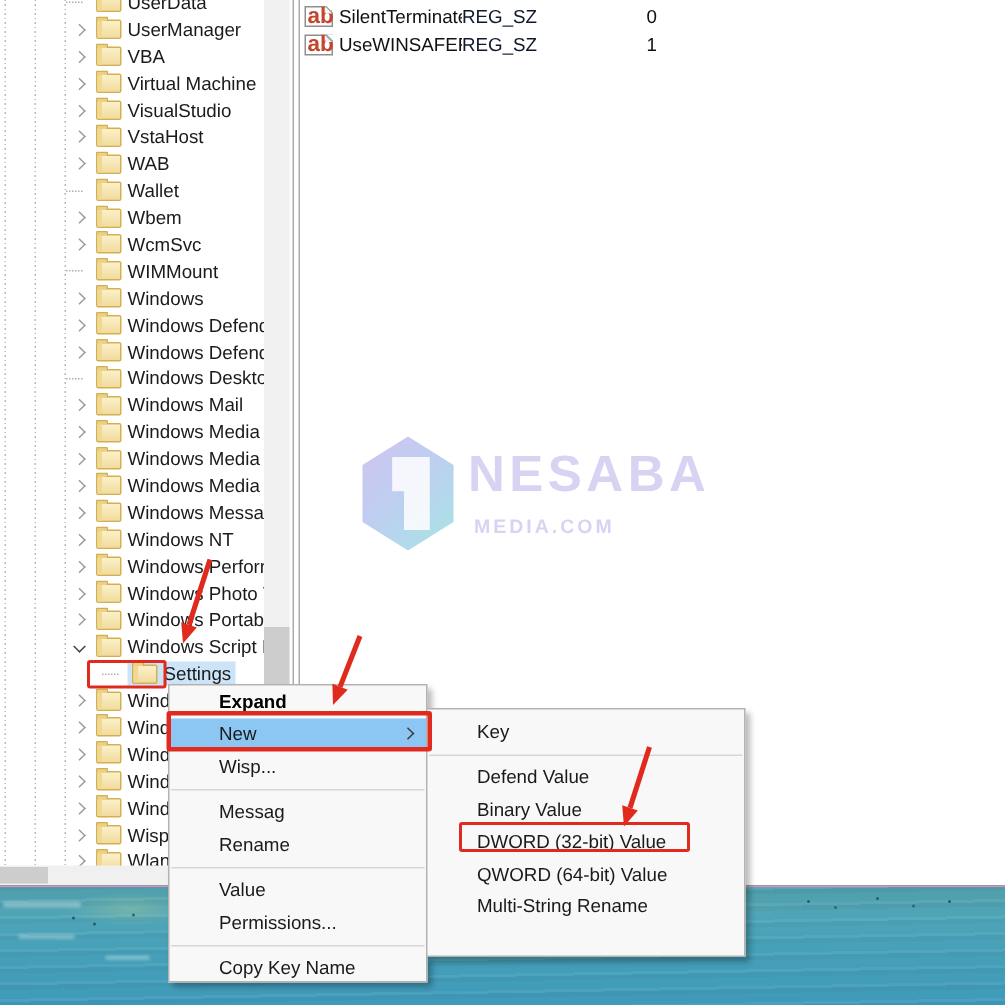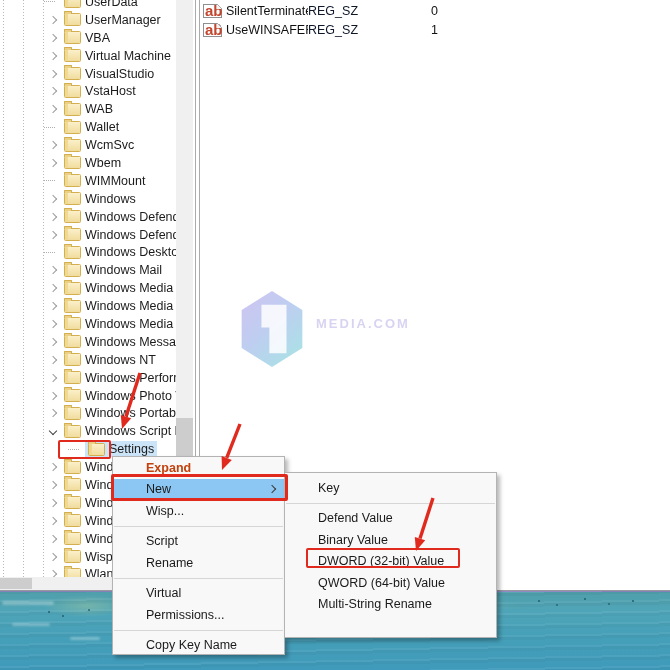--- a/index.html
+++ b/index.html
@@ -71,31 +71,31 @@
 
   
   #watermark{position:absolute;left:239px;top:291px;display:flex;align-items:flex-start;opacity:.8;}
   #wm-logo{width:66px;height:76px;flex:none;
     clip-path:polygon(50% 0,96% 25%,96% 75%,50% 100%,4% 75%,4% 25%);
     background:linear-gradient(135deg,#C6B5EE 0%,#AFC2EE 45%,#8FE0DC 100%);position:relative;}
   #wm-logo::after{content:'';position:absolute;inset:0;background:#fff;opacity:.85;
     clip-path:polygon(34% 18%,72% 18%,72% 82%,46% 82%,46% 48%,34% 48%);}
   #wm-text{margin-left:7px;margin-top:6px;}
   #wm-title{font-size:34px;font-weight:bold;letter-spacing:3px;color:#CFC9EF;line-height:38px;}
-  #wm-sub{font-size:13px;font-weight:bold;letter-spacing:2px;color:#CFC9EF;margin-top:19px;margin-left:4px;}
+  #wm-sub{font-size:13px;font-weight:bold;letter-spacing:2px;color:#CFC9EF;margin-top:8px;margin-left:4px;}
 
   
   .menu{position:absolute;background:#F8F8F8;border:1px solid #B3B3B3;
         box-shadow:3px 3px 4px rgba(0,0,0,.28);box-sizing:border-box;}
   #context-menu{left:112px;top:456px;width:173px;height:199px;}
   #submenu{left:284px;top:472px;width:213px;height:166px;padding-top:4px;}
   .menu-item{height:21.5px;display:flex;align-items:center;padding-left:33px;position:relative;
              font-size:12.5px;color:#1A1A1A;cursor:default;}
   #submenu .menu-item{}
-  .menu-item.disabled{color:#c2410c;}
+  .menu-item.disabled{color:#000000;}
   .menu-item.bold{font-weight:bold;}
   .menu-item.hl{background:#8CC7F3;}
   .menu-sep{height:9px;display:flex;align-items:center;padding:0 1px;}
   .menu-sep i{display:block;width:100%;border-top:1px solid #D6D6D6;}
   .sub-arrow{position:absolute;right:9px;top:7px;width:5px;height:5px;
     border-top:1.4px solid #3A3A3A;border-right:1.4px solid #3A3A3A;transform:rotate(45deg);}
 
   
   .anno-box{position:absolute;border:3px solid #E02A1E;border-radius:2px;pointer-events:none;}
   #anno-settings{left:58px;top:440px;width:49px;height:15px;border-width:2px;}
@@ -194,30 +194,30 @@
                 <span class="folder"></span>
                 <span class="lbl">Wallet</span>
               </span>
             </div>
             <div class="tree-row">
               <span class="chev">
                 <i></i>
               </span>
               <span class="row-inner">
                 <span class="folder"></span>
+                <span class="lbl">Wbem</span>
+              </span>
+            </div>
+            <div class="tree-row">
+              <span class="chev">
+                <i></i>
+              </span>
+              <span class="row-inner">
+                <span class="folder"></span>
                 <span class="lbl">WcmSvc</span>
-              </span>
-            </div>
-            <div class="tree-row">
-              <span class="chev">
-                <i></i>
-              </span>
-              <span class="row-inner">
-                <span class="folder"></span>
-                <span class="lbl">Wbem</span>
               </span>
             </div>
             <div class="tree-row">
               <span class="conn"></span>
               <span class="row-inner">
                 <span class="folder"></span>
                 <span class="lbl">WIMMount</span>
               </span>
             </div>
             <div class="tree-row">
@@ -440,50 +440,51 @@
             <span class="vname">UseWINSAFER</span>
             <span class="vtype">REG_SZ</span>
             <span class="vdata">1</span>
           </div>
         </div>
     </div>
 
     <div id="watermark">
       <div id="wm-logo"></div>
       <div id="wm-text">
+        <div id="wm-title">NESABA</div>
         <div id="wm-sub">MEDIA.COM</div>
       </div>
     </div>
   </div>
 
   <div id="context-menu" class="menu">
       <div class="menu-item disabled bold">
         <span>Expand</span>
       </div>
       <div class="menu-item hl">
         <span>New</span>
         <span class="sub-arrow"></span>
       </div>
       <div class="menu-item">
         <span>Wisp...</span>
       </div>
       <div class="menu-sep">
         <i></i>
       </div>
       <div class="menu-item">
-        <span>Script</span>
+        <span>Messag</span>
       </div>
       <div class="menu-item">
         <span>Rename</span>
       </div>
       <div class="menu-sep">
         <i></i>
       </div>
       <div class="menu-item">
-        <span>Virtual</span>
+        <span>Value</span>
       </div>
       <div class="menu-item">
         <span>Permissions...</span>
       </div>
       <div class="menu-sep">
         <i></i>
       </div>
       <div class="menu-item">
         <span>Copy Key Name</span>
       </div>

